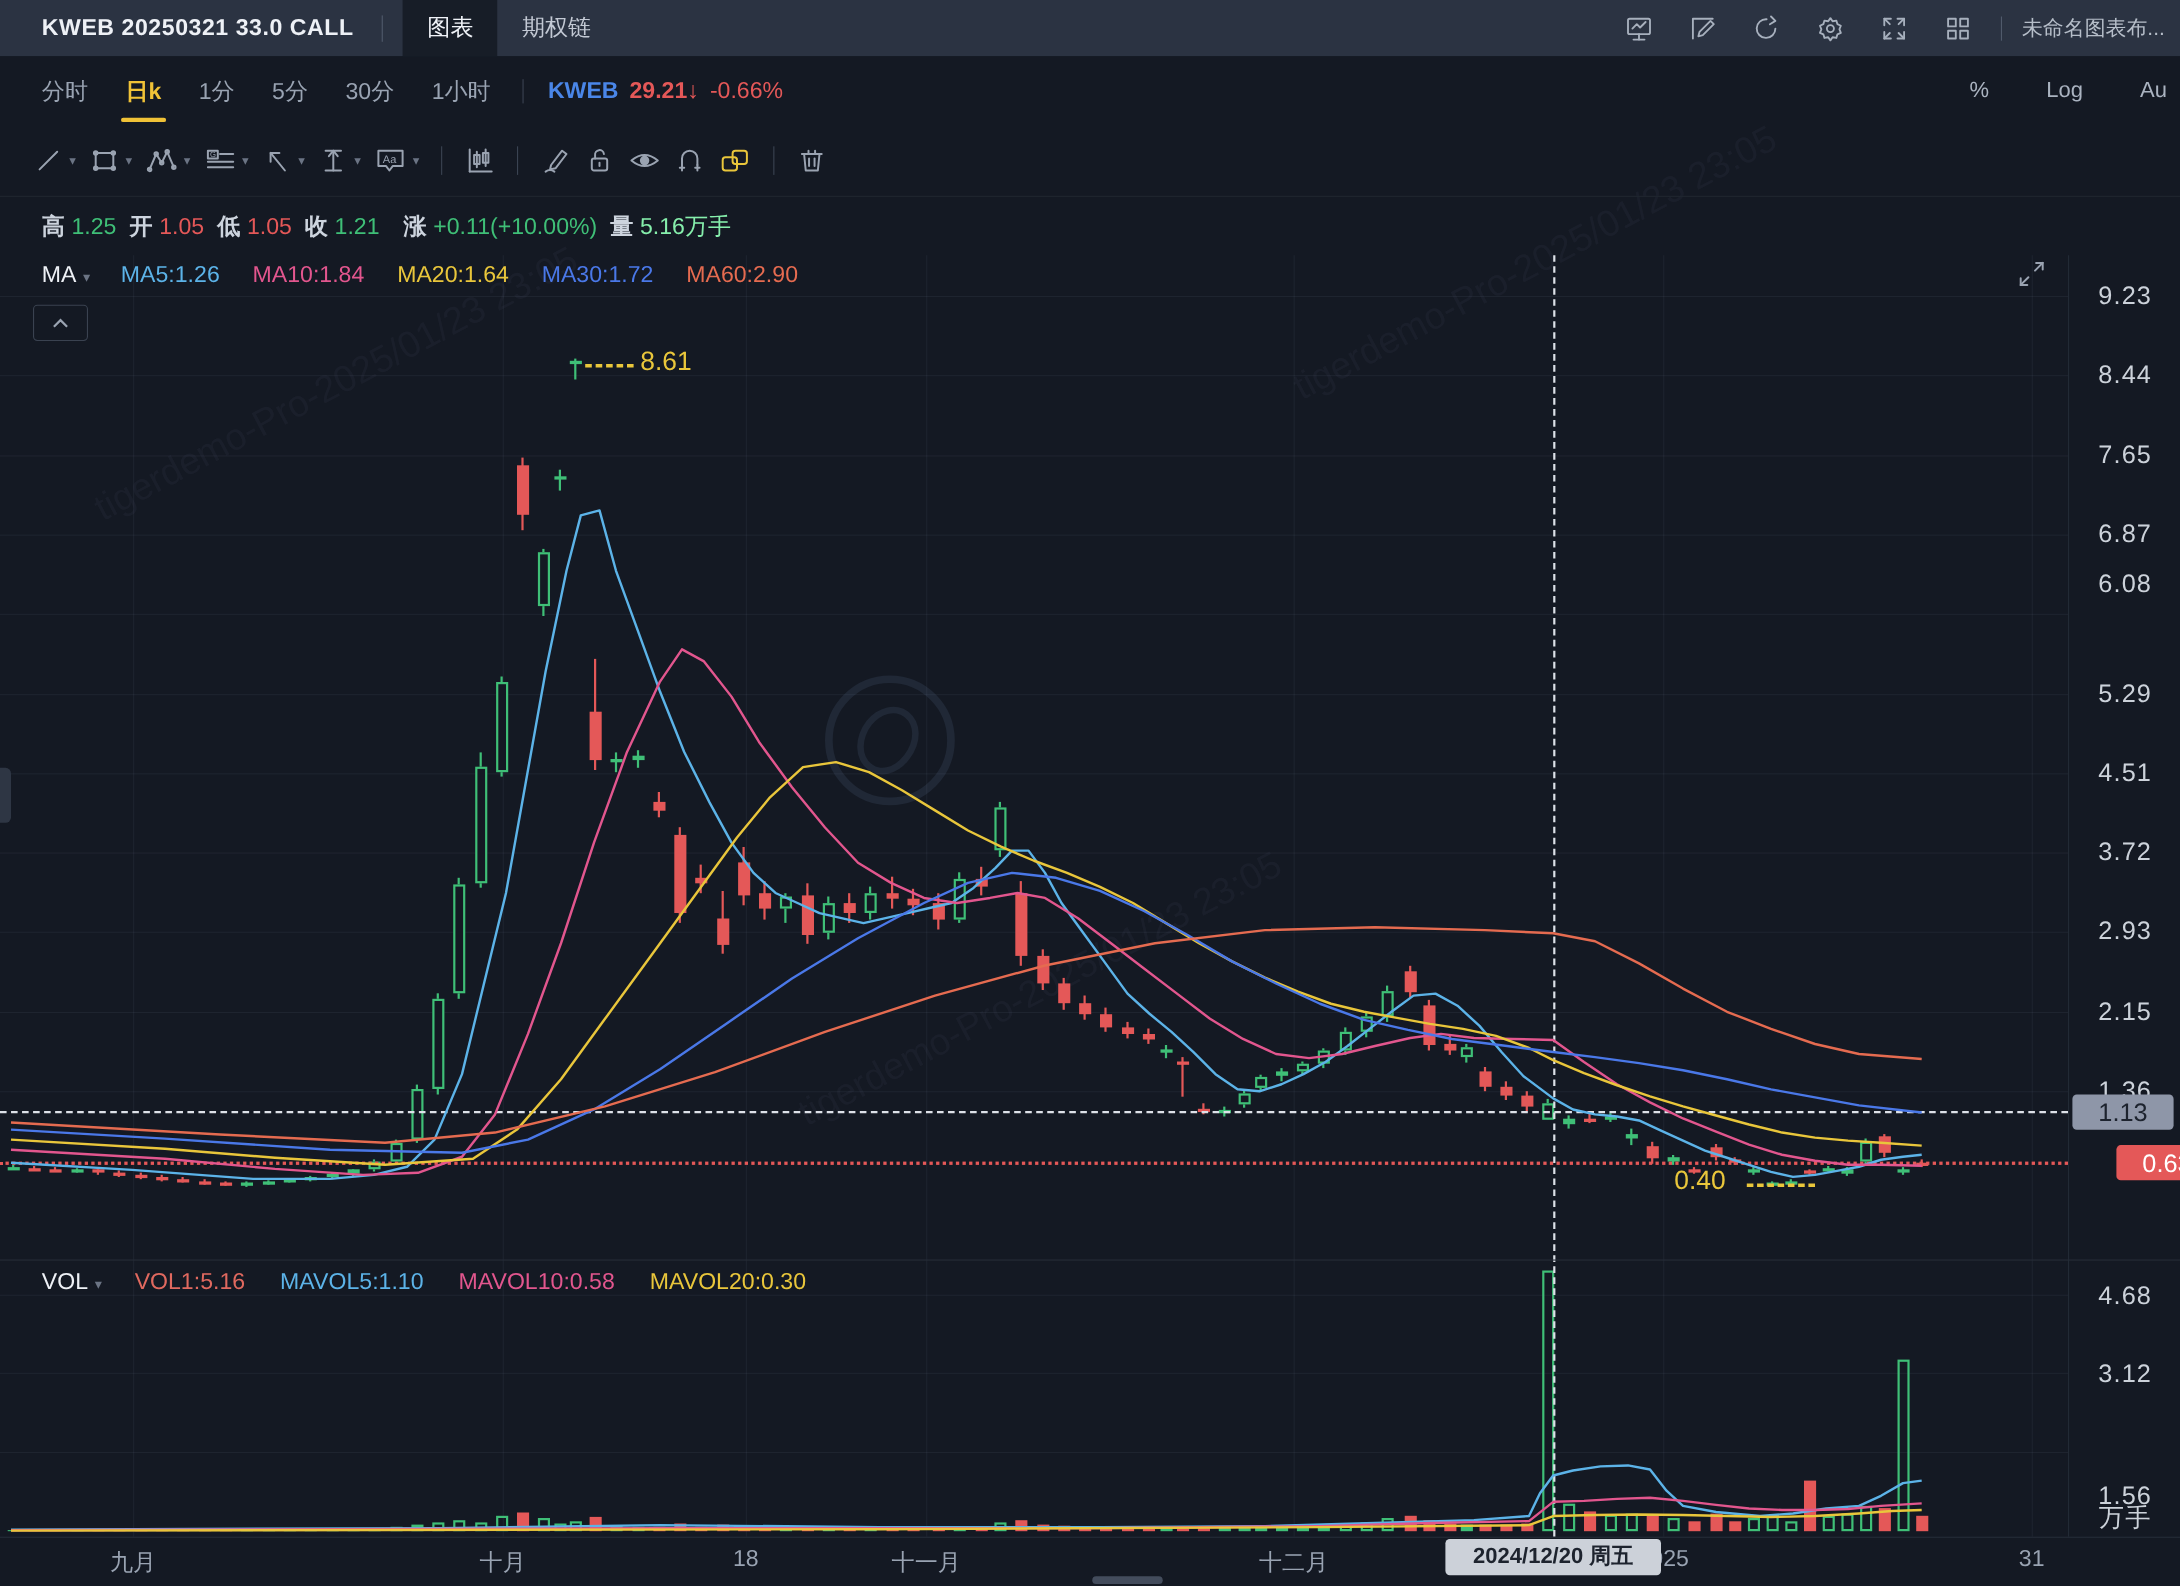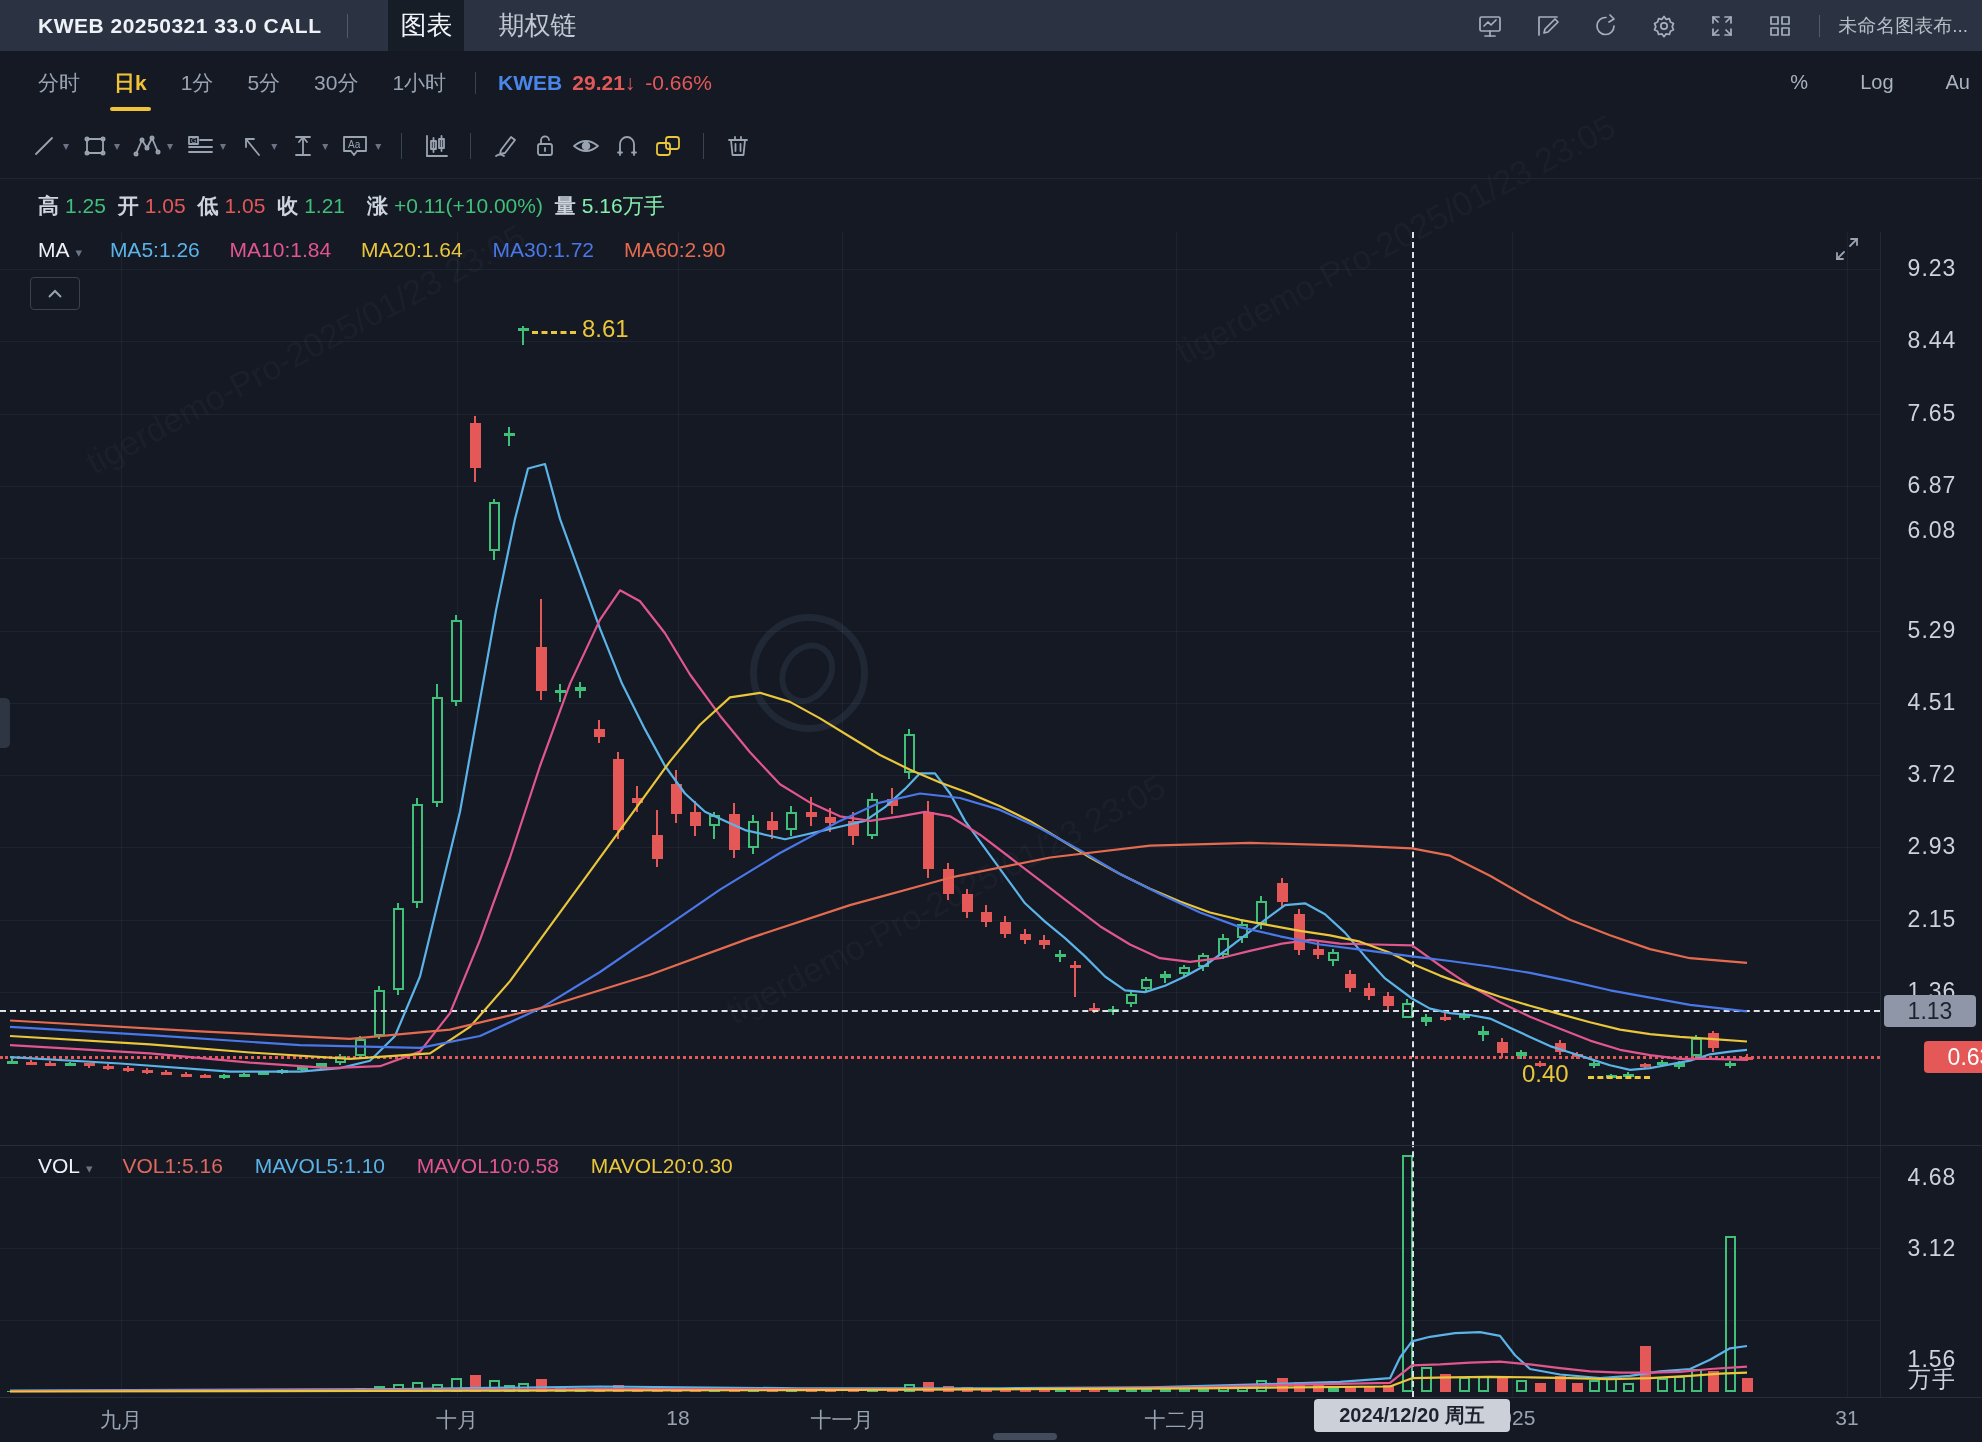--- a/index.html
+++ b/index.html
@@ -2,21 +2,21 @@
 <html><head>
 <meta charset="utf-8">
 <style>
   html,body{margin:0;padding:0;background:#0d1118;}
   #stage{position:relative;width:1982px;height:1442px;background:#141923;overflow:hidden;
          font-family:"Liberation Sans","DejaVu Sans",sans-serif;color:#e8ecf2;}
   
   .topbar{position:absolute;left:0;top:0;width:1982px;height:51px;background:#2b3342;display:flex;align-items:center;z-index:40;}
   .tb-title{font-size:21px;font-weight:bold;color:#eef1f6;margin-left:38px;letter-spacing:.5px;}
   .tb-div{width:1px;height:24px;background:#505a6b;margin:0 18px 0 26px;}
-  .tb-tab{height:51px;line-height:51px;padding:0 12px;font-size:26px;color:#c3c9d4;cursor:pointer;margin-left:22px;}
+  .tb-tab{height:51px;line-height:51px;padding:0 22px;font-size:21px;color:#c3c9d4;cursor:pointer;}
   .tb-tab.active{background:#171d27;color:#f0f3f8;}
   .tb-icons{position:absolute;right:0;top:0;height:51px;display:flex;align-items:center;}
   .tb-ic{width:30px;height:30px;margin:0 14px;display:flex;align-items:center;justify-content:center;}
   .tb-ic svg{stroke:#a7b0bd;fill:none;stroke-width:1.7;stroke-linecap:round;stroke-linejoin:round;}
   .tb-div2{width:1px;height:22px;background:#505a6b;margin:0 10px;}
   .tb-layout{font-size:19px;color:#b6bec9;margin:0 14px 0 8px;max-width:170px;white-space:nowrap;overflow:hidden;}
   
   .tfbar{position:absolute;left:0;top:51px;width:1982px;height:63px;display:flex;align-items:center;z-index:35;}
   .tf{font-size:21px;color:#99a3b2;margin:0 17px;position:relative;cursor:pointer;}
   .tf:first-child{margin-left:38px;}

